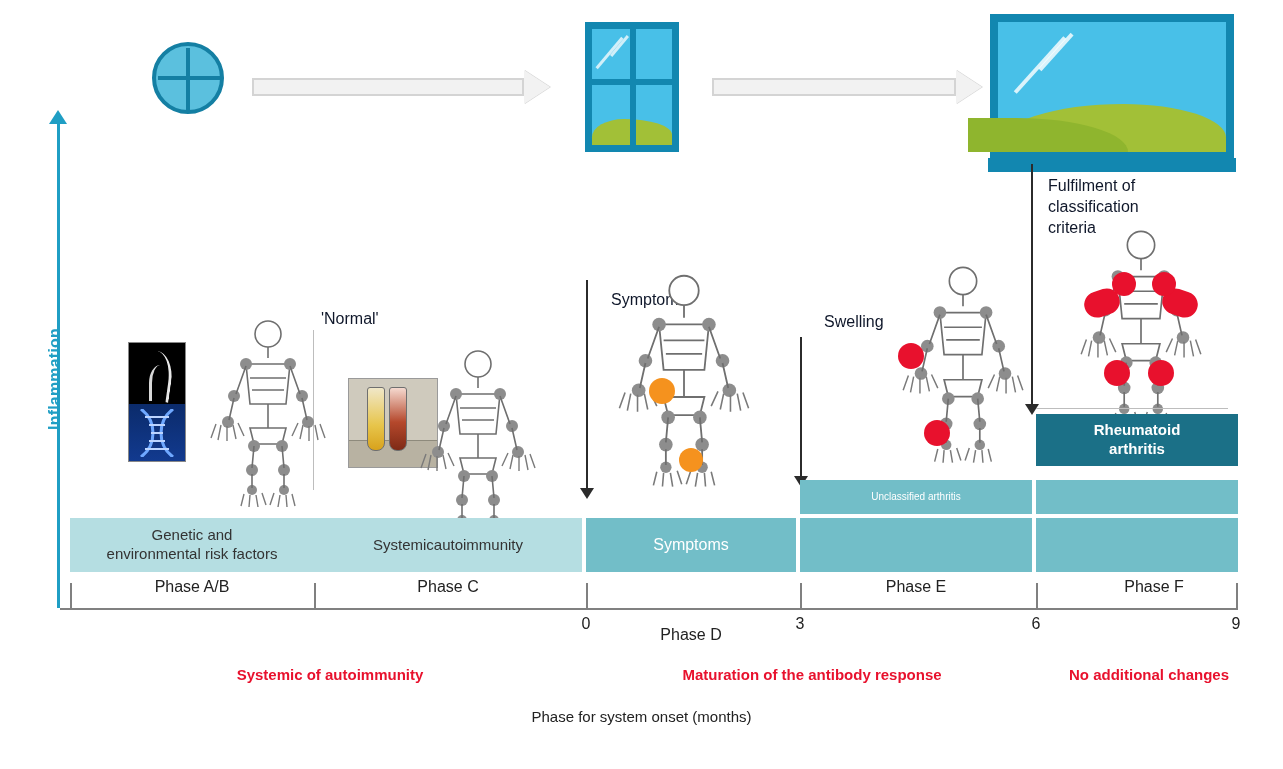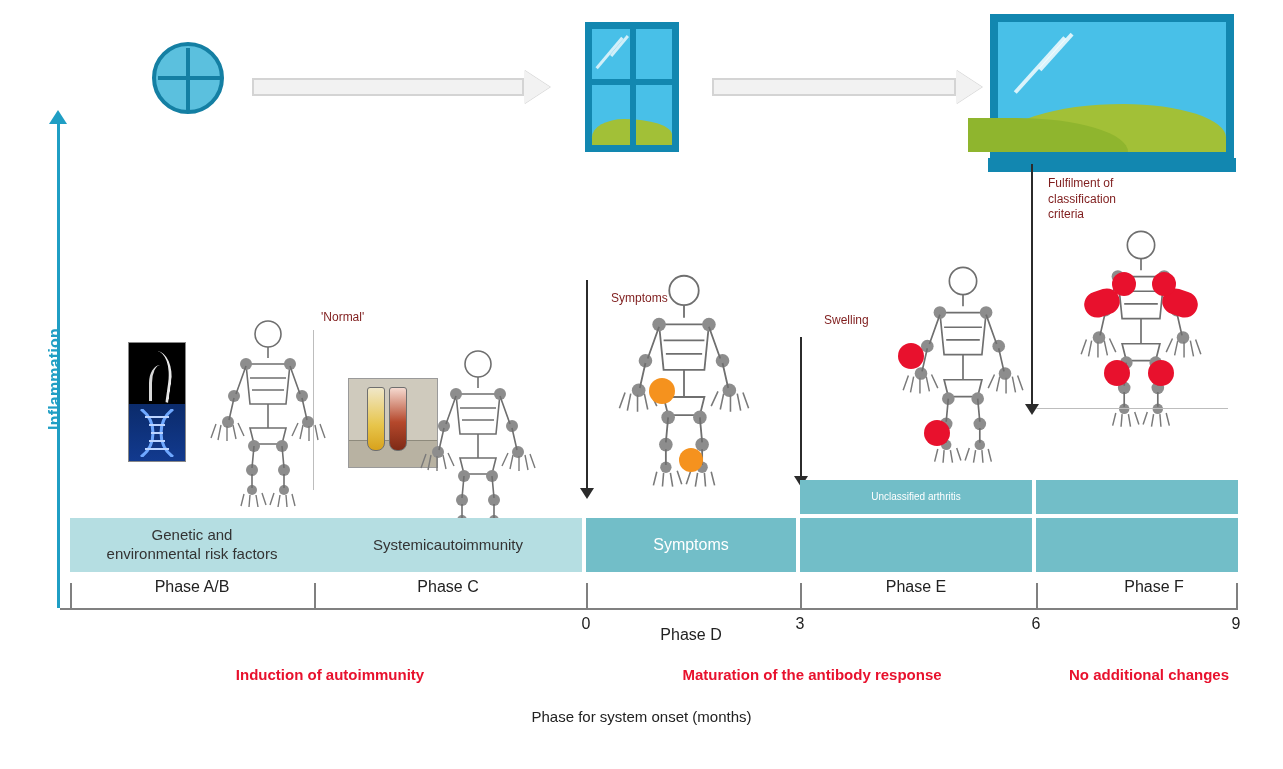--- a/index.html
+++ b/index.html
@@ -186,21 +186,21 @@
     text-align: center;
     top: 666px;
   }
   .xaxis-caption {
     top: 708px; width: 100%; text-align: center;
     font-size: 15px; color: #222;
   }
 
   
   .anno {
-    font-size: 12px; color: #7f1d1d;
+    font-size: 16px; color: #0f172a;
   }
   .vline { background: #2b2b2b; width: 2px; }
   .vhead {
     width: 0; height: 0;
     border-left: 7px solid transparent;
     border-right: 7px solid transparent;
     border-top: 11px solid #2b2b2b;
   }
   .divider-v {
     width: 1px; background: #bdbdbd;
@@ -383,20 +383,24 @@
       <use href="#skel"></use>
     </svg>
   <div class="abs dot-red" style="left:1084px; top:290px; width:36px; height:26px; border-radius:14px; transform:rotate(-18deg);"></div>
   <div class="abs dot-red" style="left:1162px; top:290px; width:36px; height:26px; border-radius:14px; transform:rotate(18deg);"></div>
   <div class="abs dot-red" style="left:1112px; top:272px; width:24px; height:24px;"></div>
   <div class="abs dot-red" style="left:1152px; top:272px; width:24px; height:24px;"></div>
   <div class="abs dot-red" style="left:1104px; top:360px; width:26px; height:26px;"></div>
   <div class="abs dot-red" style="left:1148px; top:360px; width:26px; height:26px;"></div>
   <div class="abs" style="left:1036px; top:408px; width:192px; height:1px; background:#bdbdbd;"></div>
 
+  <div class="abs bar bar-dark" style="left:1036px; top:414px; width:202px; height:52px; flex-direction:column;">
+    <div>Rheumatoid</div>
+    <div>arthritis</div>
+  </div>
 
   <div class="abs bar bar-mid bar-white-text" style="left:800px; top:480px; width:232px; height:34px; font-size:10px;">Unclassified arthritis</div>
   <div class="abs bar bar-mid" style="left:1036px; top:480px; width:202px; height:34px;"></div>
 
   <div class="abs bar bar-mid bar-white-text" style="left:586px; top:518px; width:210px; height:54px; font-size:16px;">Symptoms</div>
   <div class="abs bar bar-mid" style="left:800px; top:518px; width:232px; height:54px;"></div>
   <div class="abs bar bar-mid" style="left:1036px; top:518px; width:202px; height:54px;"></div>
 
   <div class="abs bar bar-light" style="left:70px; top:518px; width:244px; height:54px; flex-direction:column;">
     <div>Genetic and</div>
@@ -420,19 +424,19 @@
   <div class="abs phase-label" style="left:314px; width:268px;">Phase C</div>
   <div class="abs phase-label" style="left:586px; width:210px;margin-top:48px;">Phase D</div>
   <div class="abs phase-label" style="left:800px; width:232px;">Phase E</div>
   <div class="abs phase-label" style="left:1036px;width:236px;">Phase F</div>
 
   <div class="abs tick-label" style="left:566px;">0</div>
   <div class="abs tick-label" style="left:780px;">3</div>
   <div class="abs tick-label" style="left:1016px;">6</div>
   <div class="abs tick-label" style="left:1216px;">9</div>
 
-  <div class="abs red-cap" style="left:90px;  width:480px;">Induction of autoimmunity</div>
+  <div class="abs red-cap" style="left:90px;  width:480px;">Systemic of autoimmunity</div>
   <div class="abs red-cap" style="left:596px; width:432px;">Maturation of the antibody response</div>
   <div class="abs red-cap" style="left:1024px;width:250px;">No additional changes</div>
 
   <div class="abs xaxis-caption">Phase for system onset (months)</div>
 
 </div>
 
 </body></html>

